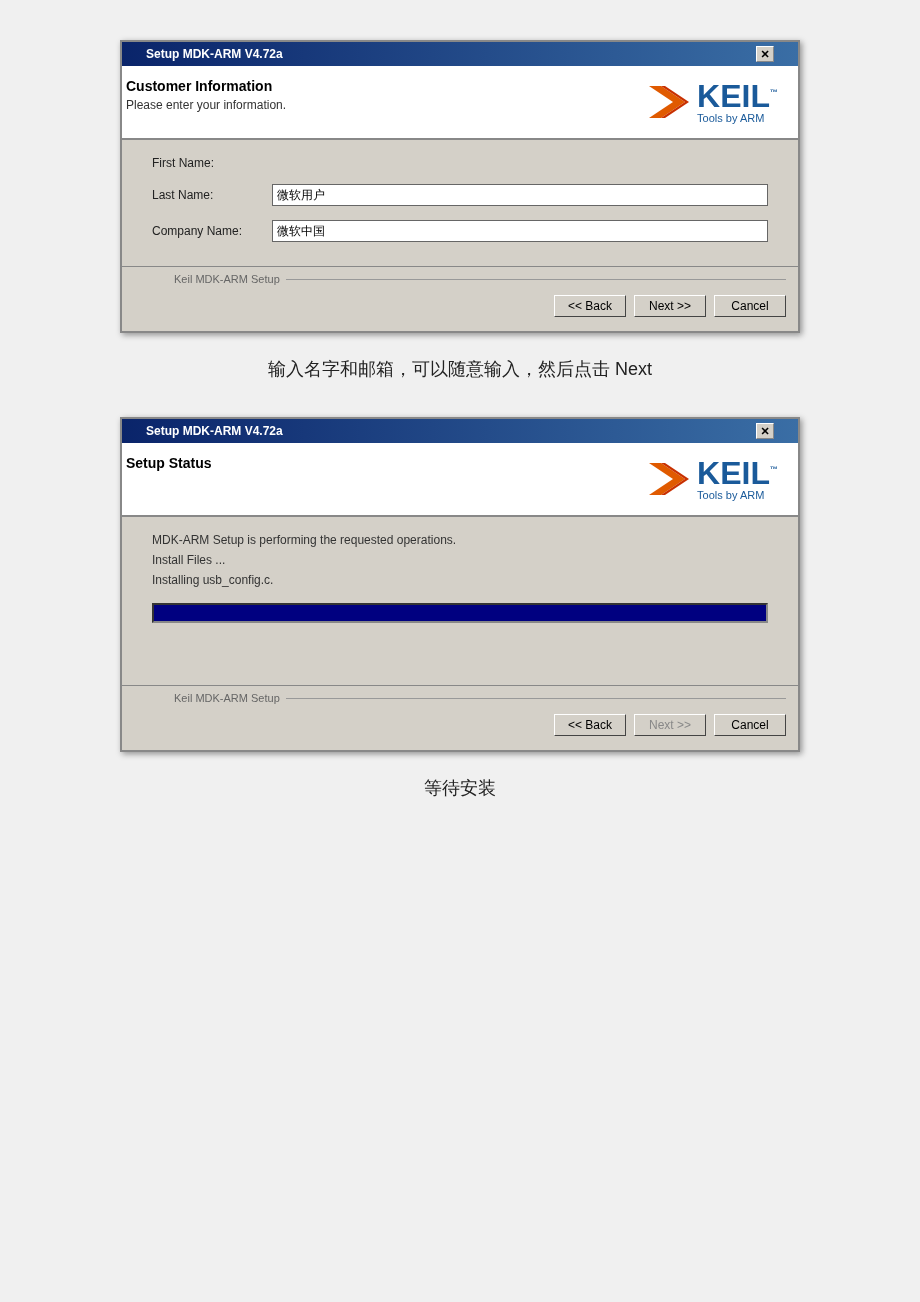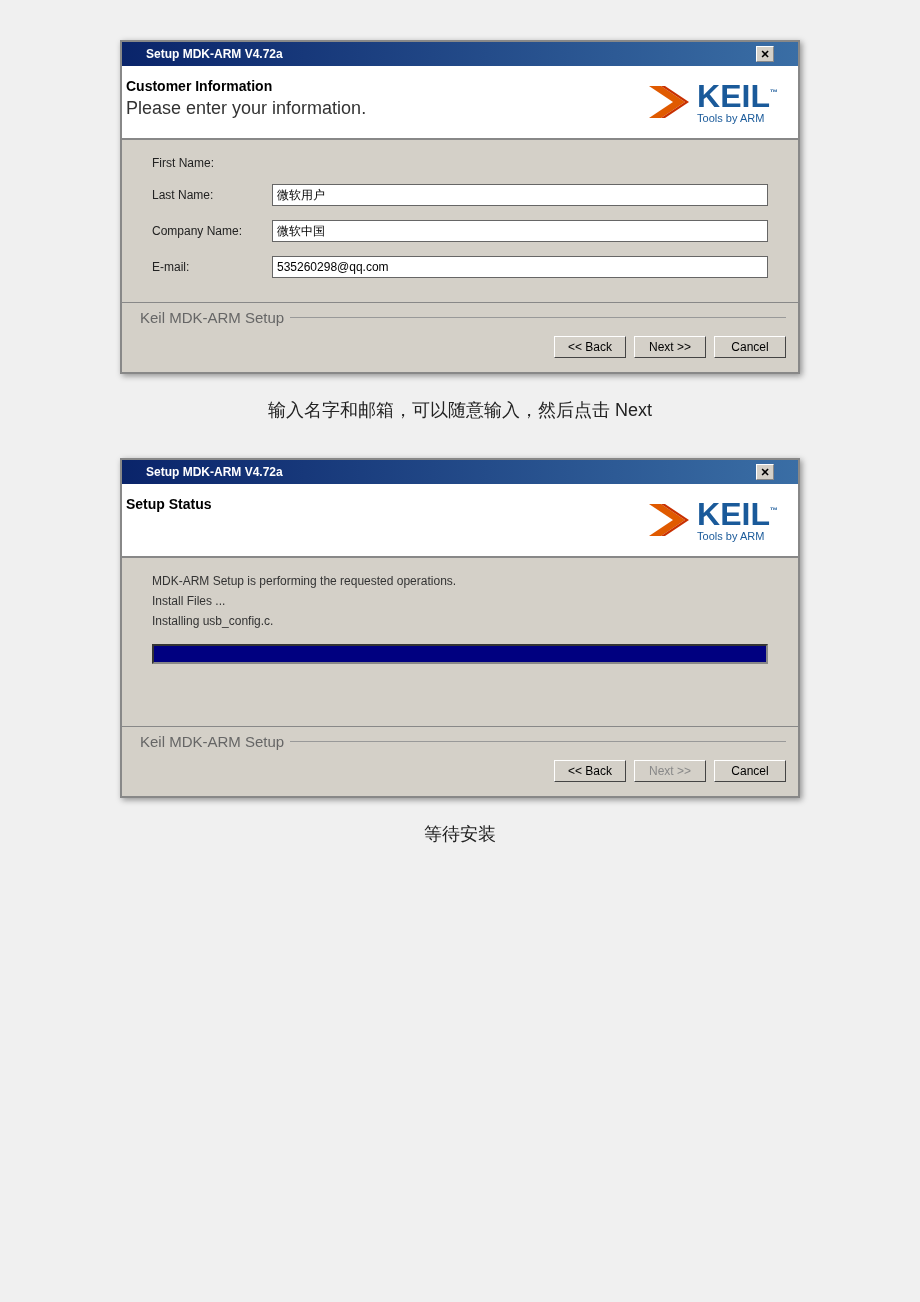--- a/index.html
+++ b/index.html
@@ -70,21 +70,21 @@
       border-bottom: 2px solid #888;
     }
 
     .dialog-header-text h2 {
       font-size: 14px;
       font-weight: bold;
       margin-bottom: 4px;
     }
 
     .dialog-header-text p {
-      font-size: 18px;
+      font-size: 12px;
       color: #333;
     }
 
     
     .keil-logo {
       display: flex;
       align-items: center;
       gap: 4px;
     }
 
@@ -164,24 +164,25 @@
       margin-bottom: 6px;
     }
 
     .footer-line {
       flex: 1;
       height: 1px;
       background: #999;
     }
 
     .footer-line-text {
-      font-size: 15px;
+      font-size: 11px;
       color: #666;
       padding: 0 6px;
       white-space: nowrap;
+      margin-left: 34px;
     }
 
     .button-row {
       display: flex;
       justify-content: flex-end;
       gap: 8px;
       padding: 4px 0;
     }
 
     .win-btn {
@@ -290,24 +291,20 @@
       <div class="form-row">
         <label class="form-label">Last Name:</label>
         <input class="form-input" type="text" value="微软用户" style="">
       </div>
 
       <div class="form-row">
         <label class="form-label">Company Name:</label>
         <input class="form-input" type="text" value="微软中国" style="">
       </div>
 
-      <div class="form-row">
-        <label class="form-label">E-mail:</label>
-        <input class="form-input" type="text" value="535260298@qq.com" style="">
-      </div>
     </div>
 
     <div class="dialog-footer">
       <div class="footer-divider-text">
         <span class="footer-line-text">Keil MDK-ARM Setup</span>
         <span class="footer-line"></span>
       </div>
       <div class="button-row">
         <button class="win-btn">&lt;&lt; Back</button>
         <button class="win-btn">Next &gt;&gt;</button>

